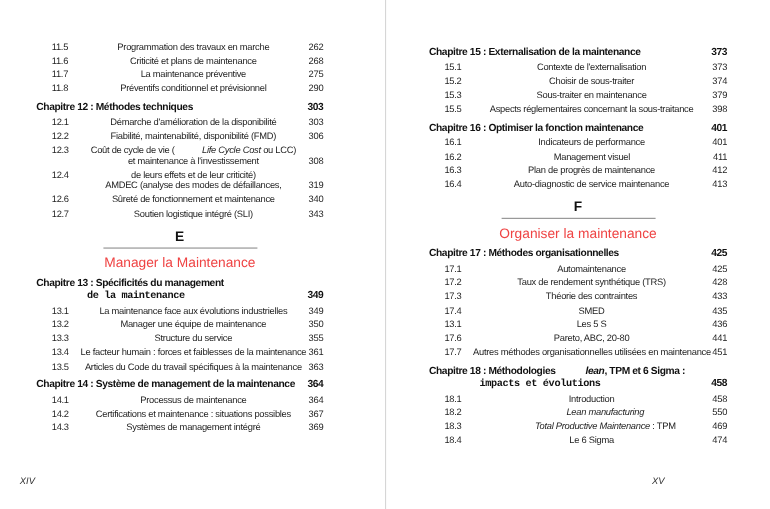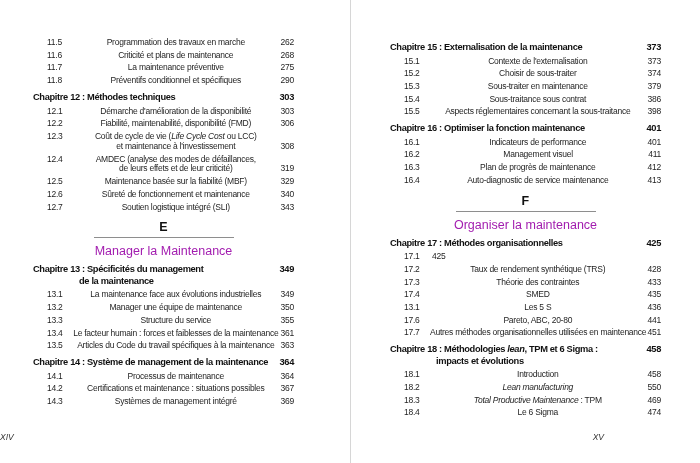--- a/index.html
+++ b/index.html
@@ -9,34 +9,34 @@
   .content{position:absolute;}
   .content-left{left:33px;top:38px;width:261px;}
   .content-right{left:390px;top:36px;width:271px;}
 
   .entry{display:flex;align-items:flex-end;margin-bottom:2.8px;font-size:8.5px;line-height:9.9px;letter-spacing:-0.25px;}
   .num{flex:none;width:26px;margin-left:14px;align-self:flex-start;}
   .etext{flex:1;min-width:0;}
   .eline{white-space:nowrap;text-align:center;}
   .epage{flex:none;margin-left:2px;}
 
-  .chapter{display:flex;align-items:flex-start;margin:6px 0 3px;font-size:9.3px;line-height:11.5px;font-weight:bold;letter-spacing:-0.35px;color:#111;}
+  .chapter{display:flex;align-items:flex-end;margin:6px 0 3px;font-size:9.3px;line-height:11.5px;font-weight:bold;letter-spacing:-0.35px;color:#111;}
   .ch-lines{flex:1;min-width:0;}
   .ch-line{white-space:nowrap;}
-  .ch-line2{padding-left:46px;}
+  .ch-line2{padding-left:46px;font-family:Liberation Mono, monospace;}
   .ch-page{flex:none;margin-left:6px;}
 
   .section{text-align:center;margin:8px 0 5px;}
   .letter{font-size:12.5px;font-weight:bold;letter-spacing:0.3px;color:#111;}
   .rule{width:140px;height:1px;background:#8e8e8e;margin:3px auto 6px;}
-  .sec-title{font-size:12.5px;color:#a21caf;}
-
-  .it{font-style:italic;}
+  .sec-title{font-size:12.5px;color:#ef4444;}
+
+  .it{font-style:italic;padding-left:25px;}
   .footer{position:absolute;top:432px;font-size:8.5px;font-style:italic;color:#333;}
-  .footer-left{left:0;}
+  .footer-left{left:18px;}
   .footer-right{right:16px;}
 </style>
 </head>
 <body>
 
 <div class="spread">
   <div class="content content-left" id="col-left">
       <div class="entry">
         <div class="num">11.5</div>
         <div class="etext">
@@ -54,21 +54,21 @@
       <div class="entry">
         <div class="num">11.7</div>
         <div class="etext">
           <div class="eline">La maintenance préventive</div>
         </div>
         <div class="epage">275</div>
       </div>
       <div class="entry">
         <div class="num">11.8</div>
         <div class="etext">
-          <div class="eline">Préventifs conditionnel et spécifiques</div>
+          <div class="eline">Préventifs conditionnel et prévisionnel</div>
         </div>
         <div class="epage">290</div>
       </div>
       <div class="chapter">
         <div class="ch-lines">
           <div class="ch-line">Chapitre 12 : Méthodes techniques</div>
         </div>
         <div class="ch-page">303</div>
       </div>
       <div class="entry">
@@ -89,31 +89,24 @@
         <div class="num">12.3</div>
         <div class="etext">
           <div class="eline"><span>Coût de cycle de vie (</span><span class="it">Life Cycle Cost</span><span> ou LCC)</span></div>
           <div class="eline">et maintenance à l'investissement</div>
         </div>
         <div class="epage">308</div>
       </div>
       <div class="entry">
         <div class="num">12.4</div>
         <div class="etext">
+          <div class="eline">de leurs effets et de leur criticité)</div>
           <div class="eline">AMDEC (analyse des modes de défaillances,</div>
-          <div class="eline">de leurs effets et de leur criticité)</div>
         </div>
         <div class="epage">319</div>
-      </div>
-      <div class="entry">
-        <div class="num">12.5</div>
-        <div class="etext">
-          <div class="eline">Maintenance basée sur la fiabilité (MBF)</div>
-        </div>
-        <div class="epage">329</div>
       </div>
       <div class="entry">
         <div class="num">12.6</div>
         <div class="etext">
           <div class="eline">Sûreté de fonctionnement et maintenance</div>
         </div>
         <div class="epage">340</div>
       </div>
       <div class="entry">
         <div class="num">12.7</div>
@@ -220,27 +213,20 @@
         <div class="epage">374</div>
       </div>
       <div class="entry">
         <div class="num">15.3</div>
         <div class="etext">
           <div class="eline">Sous-traiter en maintenance</div>
         </div>
         <div class="epage">379</div>
       </div>
       <div class="entry">
-        <div class="num">15.4</div>
-        <div class="etext">
-          <div class="eline">Sous-traitance sous contrat</div>
-        </div>
-        <div class="epage">386</div>
-      </div>
-      <div class="entry">
         <div class="num">15.5</div>
         <div class="etext">
           <div class="eline">Aspects réglementaires concernant la sous-traitance</div>
         </div>
         <div class="epage">398</div>
       </div>
       <div class="chapter">
         <div class="ch-lines">
           <div class="ch-line">Chapitre 16 : Optimiser la fonction maintenance</div>
         </div>
@@ -280,20 +266,23 @@
         <div class="sec-title">Organiser la maintenance</div>
       </div>
       <div class="chapter">
         <div class="ch-lines">
           <div class="ch-line">Chapitre 17 : Méthodes organisationnelles</div>
         </div>
         <div class="ch-page">425</div>
       </div>
       <div class="entry">
         <div class="num">17.1</div>
+        <div class="etext">
+          <div class="eline">Automaintenance</div>
+        </div>
         <div class="epage">425</div>
       </div>
       <div class="entry">
         <div class="num">17.2</div>
         <div class="etext">
           <div class="eline">Taux de rendement synthétique (TRS)</div>
         </div>
         <div class="epage">428</div>
       </div>
       <div class="entry">

